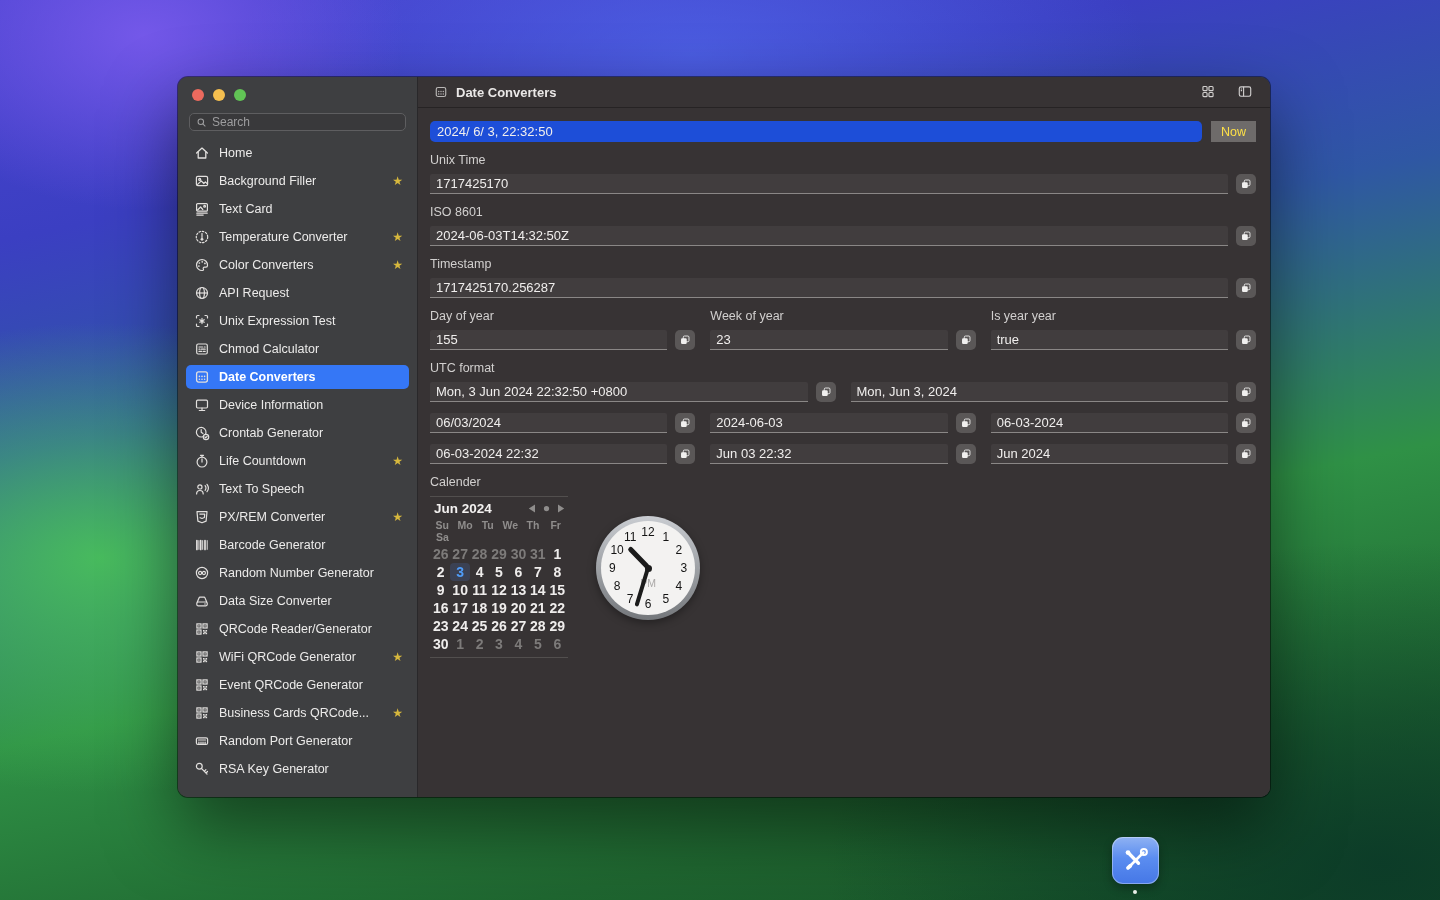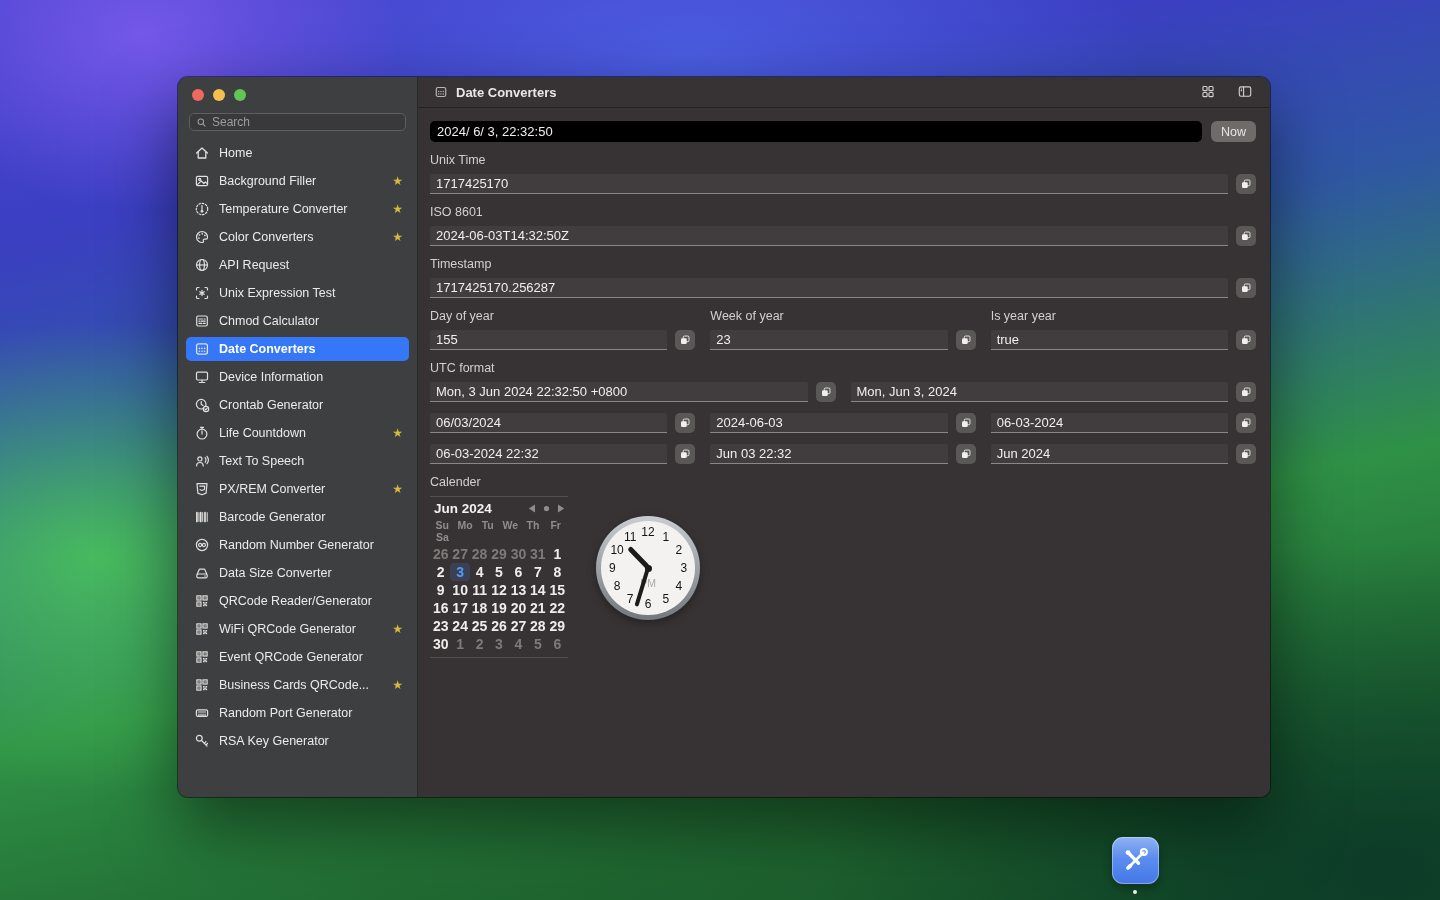--- a/index.html
+++ b/index.html
@@ -49,24 +49,24 @@
     border-bottom:1px solid #262324; gap:8px; }
   .titlebar .t-ico { width:14px; height:14px; color:#b9b7b6; }
   .titlebar .t-text { font-size:13px; font-weight:bold; color:#eae8e7; }
   .tb-actions { margin-left:auto; display:flex; gap:19px; color:#d2d0cf; align-items:center; }
   .tb-btn { background:none; border:none; color:inherit; width:18px; height:16px; padding:0; cursor:default; }
   .tb-btn svg { width:16px; height:15px; }
 
   .content { flex:1; padding:0 14px 0 12px; }
 
   .now-row { margin-top:13px; display:flex; align-items:center; }
-  .dt-field { flex:1; height:21px; background:#000000; border:none; border-radius:5px;
+  .dt-field { flex:1; height:21px; background:#1d4ed8; border:none; border-radius:5px;
     color:#f0eeed; font-size:13px; padding:0 7px; font-family:inherit; }
-  .now-btn { margin-left:9px; height:21px; padding:0 10px; border:none; border-radius:6px;
-    background:#6e6b6a; color:#e5e5e5; font-size:12.5px; font-family:inherit; }
+  .now-btn { margin-left:9px; height:21px; padding:0 10px; border:none; border-radius:0;
+    background:#6e6b6a; color:#fde047; font-size:12.5px; font-family:inherit; }
 
   .flabel { margin:12px 0 7px; font-size:12.5px; line-height:13px; color:#d2d0cf; }
   .frow { display:flex; column-gap:15px; }
   .frow.tight { margin-top:11px; }
   .fgroup { flex:1; display:flex; align-items:center; min-width:0; }
   .ufield { flex:1; min-width:0; height:20px; background:#413d3e; border:none;
     border-bottom:1px solid #8a8786; border-radius:2px 2px 0 0;
     color:#f0eeed; font-size:13px; padding:0 6px; font-family:inherit; }
   .copybtn { width:20px; height:20px; flex:none; margin-left:8px; border:none; border-radius:5px;
     background:#5a5757; color:#f1f0ef; display:flex; align-items:center; justify-content:center; }
@@ -345,20 +345,27 @@
           </svg>
       <span class="side-label">Home</span>
       <span class="side-star" style="visibility: hidden;">★</span>
     </div>
         <div class="side-item">
       <svg class="side-ico">
             <use href="#image-icon"></use>
           </svg>
       <span class="side-label">Background Filler</span>
       <span class="side-star" style="visibility: visible;">★</span>
+    </div>
+        <div class="side-item">
+      <svg class="side-ico">
+            <use href="#text-card-icon"></use>
+          </svg>
+      <span class="side-label">Text Card</span>
+      <span class="side-star" style="visibility: hidden;">★</span>
     </div>
         <div class="side-item">
       <svg class="side-ico">
             <use href="#thermometer-icon"></use>
           </svg>
       <span class="side-label">Temperature Converter</span>
       <span class="side-star" style="visibility: visible;">★</span>
     </div>
         <div class="side-item">
       <svg class="side-ico">

